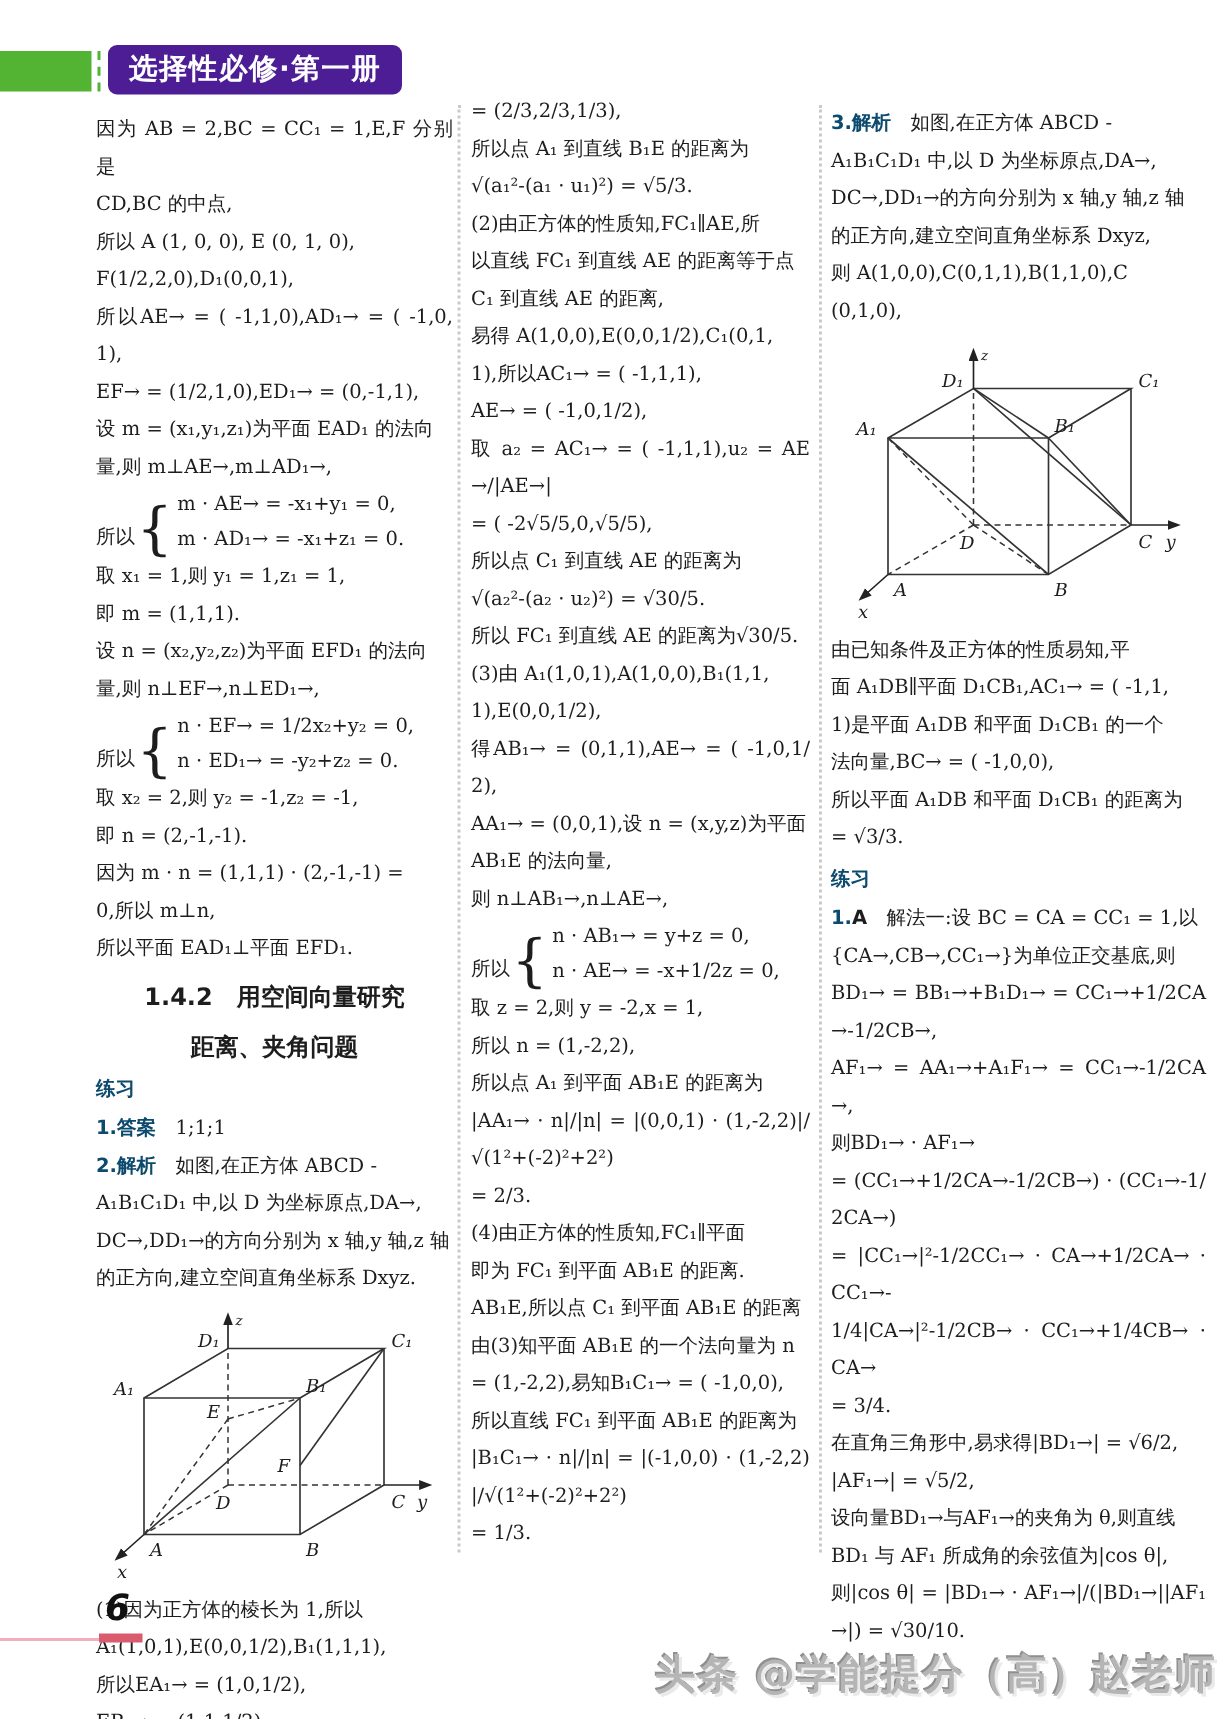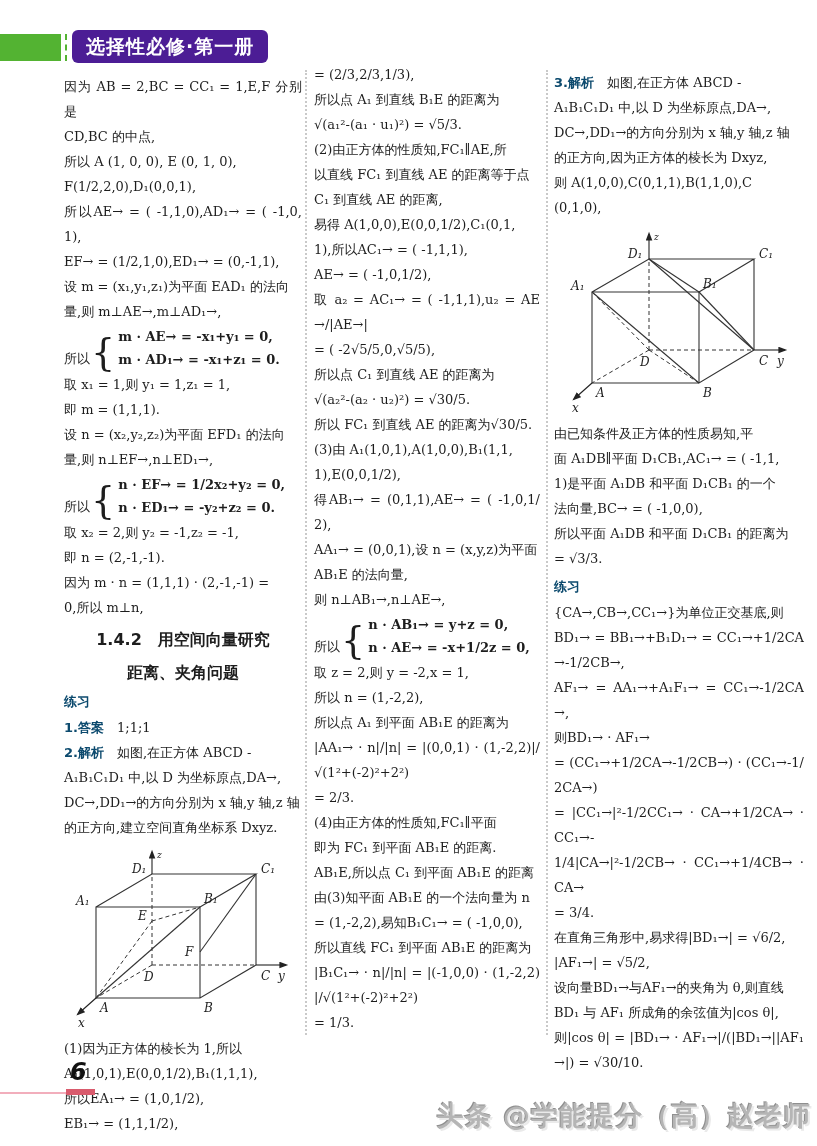--- a/index.html
+++ b/index.html
@@ -28,21 +28,21 @@
   .h{font-family:"DejaVu Sans","Liberation Sans",sans-serif;font-weight:bold;font-size:16px;
      text-align:center;line-height:27px;margin:6px 0 2px 0;word-break:keep-all;}
   .orange{color:#0c4a6e;font-family:"DejaVu Sans","Liberation Sans",sans-serif;font-weight:bold;}
   .ansmark{font-weight:bold;font-family:"DejaVu Sans","Liberation Sans",sans-serif;}
   .plabel{margin:3px 0 1px 0;}
   
   .sys{display:flex;align-items:flex-end;margin:1px 0;}
   .sys .lead{flex:none;margin-right:1px;}
   .sys .brace{flex:none;font-size:38px;font-weight:normal;line-height:1;margin-right:3px;}
   .sys .eqs{display:flex;flex-direction:column;}
-  .sys .eqs span{line-height:23px;word-break:break-all;font-weight:bold;}
+  .sys .eqs span{line-height:23px;word-break:break-all;}
   
   .fig{margin:3px 0;}
   .fig svg{display:block;}
   .fig text{font-family:"DejaVu Serif","Liberation Serif",serif;font-style:italic;font-size:12px;fill:#1d1d1d;}
   .fig .sub{font-size:9px;}
   
   .page-line{position:absolute;left:0;top:1092px;width:67px;height:2px;background:#f2aebc;}
   .page-tick{position:absolute;left:66px;top:1089px;width:29px;height:6px;background:#d95b6d;}
   .page-num{position:absolute;left:70px;top:1058px;font-family:"DejaVu Sans","Liberation Sans",sans-serif;
             font-weight:bold;font-style:italic;font-size:24px;color:#111;}
@@ -88,20 +88,21 @@
     <span class="brace">{</span>
     <span class="eqs">
       <span>n · EF→ = 1/2x₂+y₂ = 0,</span>
       <span>n · ED₁→ = -y₂+z₂ = 0.</span>
     </span>
   </div>
   <p class="ln">取 x₂ = 2,则 y₂ = -1,z₂ = -1,</p>
   <p class="ln">即 n = (2,-1,-1).</p>
   <p class="ln">因为 m · n = (1,1,1) · (2,-1,-1) =</p>
   <p class="ln">0,所以 m⊥n,</p>
+  <p class="ln">所以平面 EAD₁⊥平面 EFD₁.</p>
   <p class="h">1.4.2　用空间向量研究</p>
   <p class="h">距离、夹角问题</p>
   <p class="ln plabel orange">练习</p>
   <p class="ln"><span class="orange">1.答案</span>　<span>1;1;1</span></p>
   <p class="ln"><span class="orange">2.解析</span>　<span>如图,在正方体 ABCD -</span></p>
   <p class="ln">A₁B₁C₁D₁ 中,以 D 为坐标原点,DA→,</p>
   <p class="ln">DC→,DD₁→的方向分别为 x 轴,y 轴,z 轴</p>
   <p class="ln">的正方向,建立空间直角坐标系 Dxyz.</p>
 
   <div class="fig">
@@ -191,21 +192,21 @@
   <p class="ln">= (1,-2,2),易知B₁C₁→ = ( -1,0,0),</p>
   <p class="ln">所以直线 FC₁ 到平面 AB₁E 的距离为</p>
   <p class="ln">|B₁C₁→ · n|/|n| = |(-1,0,0) · (1,-2,2)|/√(1²+(-2)²+2²)</p>
   <p class="ln">= 1/3.</p>
 </div>
 
 <div class="col" id="col3">
   <p class="ln"><span class="orange">3.解析</span>　<span>如图,在正方体 ABCD -</span></p>
   <p class="ln">A₁B₁C₁D₁ 中,以 D 为坐标原点,DA→,</p>
   <p class="ln">DC→,DD₁→的方向分别为 x 轴,y 轴,z 轴</p>
-  <p class="ln">的正方向,因为正方体的棱长为 Dxyz,</p>
+  <p class="ln">的正方向,建立空间直角坐标系 Dxyz,</p>
   <p class="ln">则 A(1,0,0),C(0,1,1),B(1,1,0),C</p>
   <p class="ln">(0,1,0),</p>
 
   <div class="fig">
     <svg width="245" height="195" viewBox="0 0 245 195">
       <defs>
         <marker id="ah2" markerWidth="9" markerHeight="8" refX="6" refY="3" orient="auto">
           <path d="M0,0 L8,3 L0,6 Z" fill="#222"></path>
         </marker>
       </defs>
@@ -242,20 +243,21 @@
     </svg>
   </div>
 
   <p class="ln">由已知条件及正方体的性质易知,平</p>
   <p class="ln">面 A₁DB∥平面 D₁CB₁,AC₁→ = ( -1,1,</p>
   <p class="ln">1)是平面 A₁DB 和平面 D₁CB₁ 的一个</p>
   <p class="ln">法向量,BC→ = ( -1,0,0),</p>
   <p class="ln">所以平面 A₁DB 和平面 D₁CB₁ 的距离为</p>
   <p class="ln">= √3/3.</p>
   <p class="ln plabel orange">练习</p>
+  <p class="ln"><span class="orange">1.</span><span class="ansmark">A</span>　<span>解法一:设 BC = CA = CC₁ = 1,以</span></p>
   <p class="ln">{CA→,CB→,CC₁→}为单位正交基底,则</p>
   <p class="ln">BD₁→ = BB₁→+B₁D₁→ = CC₁→+1/2CA→-1/2CB→,</p>
   <p class="ln">AF₁→ = AA₁→+A₁F₁→ = CC₁→-1/2CA→,</p>
   <p class="ln">则BD₁→ · AF₁→</p>
   <p class="ln">= (CC₁→+1/2CA→-1/2CB→) · (CC₁→-1/2CA→)</p>
   <p class="ln">= |CC₁→|²-1/2CC₁→ · CA→+1/2CA→ · CC₁→-</p>
   <p class="ln">1/4|CA→|²-1/2CB→ · CC₁→+1/4CB→ · CA→</p>
   <p class="ln">= 3/4.</p>
   <p class="ln">在直角三角形中,易求得|BD₁→| = √6/2,</p>
   <p class="ln">|AF₁→| = √5/2,</p>

